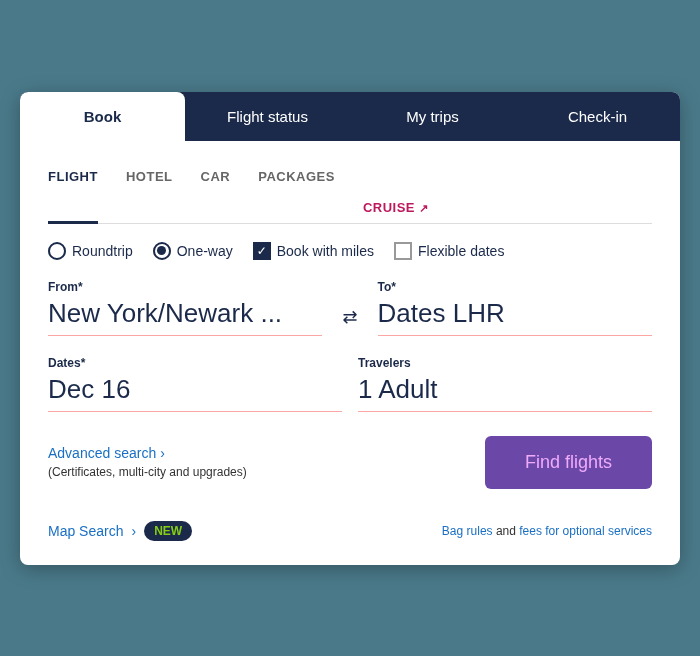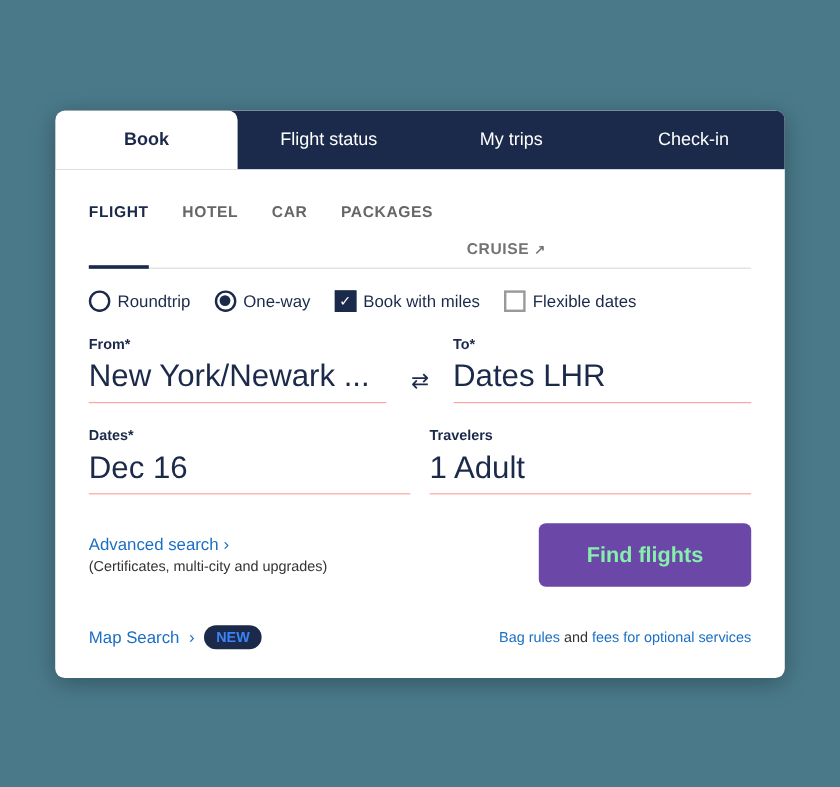--- a/index.html
+++ b/index.html
@@ -9,21 +9,21 @@
       display: flex;
       justify-content: center;
       align-items: center;
       width: 700px;
       height: 656px;
       overflow: hidden;
     }
     .card {
       background: #fff;
       border-radius: 8px;
-      width: 608px;
+      width: 660px;
       box-shadow: 0 4px 20px rgba(0,0,0,0.3);
       overflow: hidden;
     }
     
     .top-tabs {
       display: flex;
       background: #1b2a4a;
     }
     .top-tab {
       flex: 1;
@@ -67,21 +67,21 @@
     .sub-tab.active::after {
       content: '';
       position: absolute;
       bottom: -1px;
       left: 0;
       right: 0;
       height: 3px;
       background: #1b2a4a;
     }
     .sub-tab.cruise {
-      color: #737373;
+      color: #be185d;
       margin-top: 31px;
     }
     .sub-tab.cruise .ext-icon {
       font-size: 11px;
     }
     
     .options-row {
       display: flex;
       align-items: flex-end;
       gap: 20px;
@@ -220,47 +220,47 @@
       align-items: center;
       gap: 4px;
       margin-bottom: 4px;
     }
     .adv-note {
       font-size: 12px;
       color: #333;
     }
     .find-flights-btn {
       background: #6b47a8;
-      color: #86efac;
+      color: #f0abfc;
       border: none;
       border-radius: 6px;
       padding: 16px 40px;
       font-size: 18px;
-      font-weight: 700;
+      font-weight: 400;
       cursor: pointer;
       white-space: nowrap;
     }
     
     .map-row {
       display: flex;
       align-items: center;
       justify-content: space-between;
       margin-top: 32px;
     }
     .map-search {
       display: flex;
       align-items: center;
       gap: 8px;
       color: #1a6fc4;
       font-size: 14px;
       cursor: pointer;
     }
     .new-badge {
       background: #1b2a4a;
-      color: #3b82f6;
+      color: #84cc16;
       border-radius: 20px;
       padding: 3px 10px;
       font-size: 12px;
       font-weight: 600;
     }
     .bag-rules {
       font-size: 12px;
       color: #333;
     }
     .bag-rules a {

